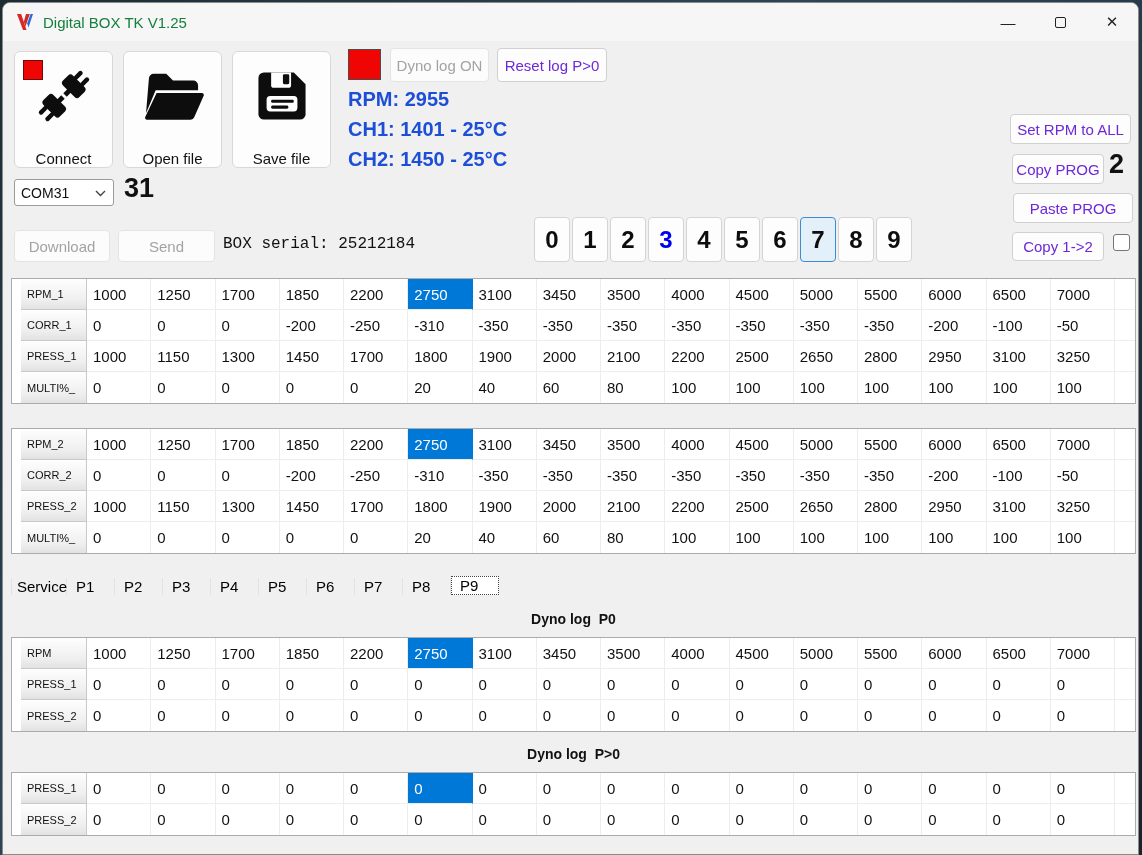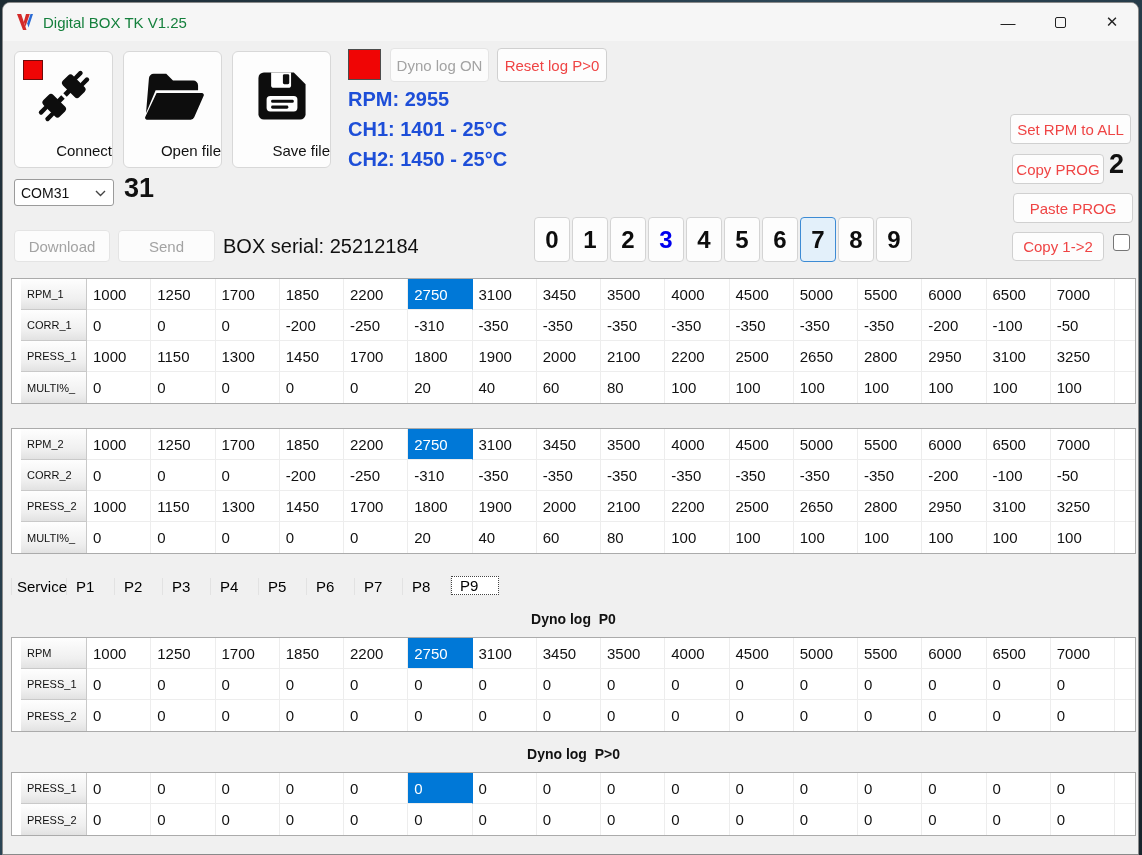--- a/index.html
+++ b/index.html
@@ -18,45 +18,45 @@
   .titlebar { position:absolute; left:0; top:0; width:100%; height:38px; background:#f6f6f6; }
   .titlebar .logo { position:absolute; left:12px; top:9px; width:20px; height:20px; }
   .titlebar .apptitle { position:absolute; left:40px; top:0; height:38px; display:flex; align-items:center; font-size:15px; color:#15803d; }
   .wincontrols { position:absolute; right:0; top:0; height:38px; display:flex; }
   .wincontrols .wc { width:52px; height:38px; display:flex; align-items:center; justify-content:center; font-size:15px; color:#222; }
   .wc .maxbox { width:11px; height:11px; border:1.2px solid #222; border-radius:2px; display:inline-block; }
 
   
   .btn {
     position:absolute; background:#fdfdfd; border:1px solid #d0d0d0; border-radius:4px;
-    display:flex; align-items:center; justify-content:center; font-size:15px; color:#ef4444;
+    display:flex; align-items:center; justify-content:center; font-size:15px; color:#6d28d9;
   }
   .btn.disabled { color:#a3a3a3; border-color:#e4e4e4; background:#fcfcfc; }
 
   
   .toolbtn {
     position:absolute; top:48px; width:99px; height:117px; background:#fdfdfd;
     border:1px solid #d8d8d8; border-radius:6px;
   }
-  .toolbtn .tlabel { position:absolute; bottom:8px; left:0; width:100%; text-align:right; font-size:15px; }
+  .toolbtn .tlabel { position:absolute; bottom:0; left:0; width:100%; text-align:center; font-size:15px; }
   .toolbtn svg { position:absolute; left:50%; top:44px; transform:translate(-50%,-50%); }
   .redsq-small { position:absolute; left:8px; top:8px; width:20px; height:20px; background:#f00505; border:1px solid #6e0b0b; }
   .redsq-big { position:absolute; left:345px; top:46px; width:33px; height:31px; background:#f00505; border:1px solid #4c4c4c; }
 
   
   .combo {
     position:absolute; left:11px; top:176px; width:100px; height:27px; background:#fff;
     border:1px solid #9b9b9b; border-radius:3px; display:flex; align-items:center;
     padding-left:6px; font-size:14px;
   }
   .combo svg { position:absolute; right:7px; top:10px; }
   .comnum { position:absolute; left:121px; top:170px; font-size:27px; font-weight:bold; }
 
   .telemetry { position:absolute; left:345px; font-size:20px; font-weight:bold; color:#1d4ed8; }
-  .serial { position:absolute; left:220px; top:232px; font-size:20px; }
+  .serial { position:absolute; left:220px; top:232px; font-size:16px;font-family:Liberation Mono, monospace; }
 
   .bignum { position:absolute; font-size:27px; font-weight:bold; }
   .checkbox { position:absolute; left:1110px; top:231px; width:17px; height:17px; background:#fff; border:1px solid #767676; border-radius:3px; }
 
   
   .progrow { position:absolute; left:531px; top:214px; display:flex; gap:2px; }
   .numbtn {
     width:36px; height:45px; background:#fdfdfd; border:1px solid #d4d4d4; border-radius:4px;
     font-family:"Liberation Sans", sans-serif; font-size:24px; font-weight:bold; color:#0d0d0d;
     display:flex; align-items:center; justify-content:center;

